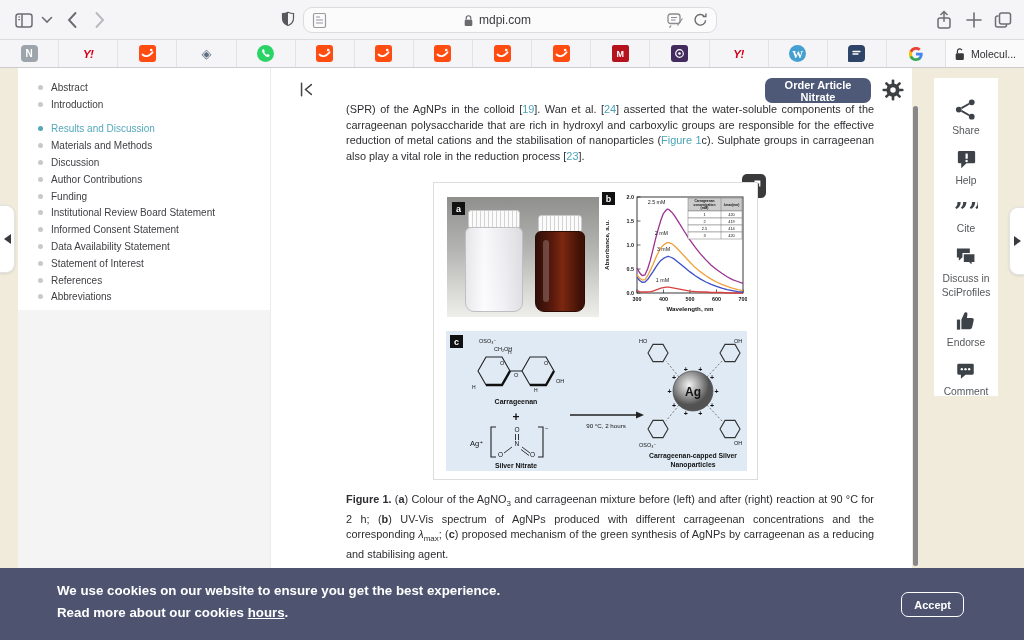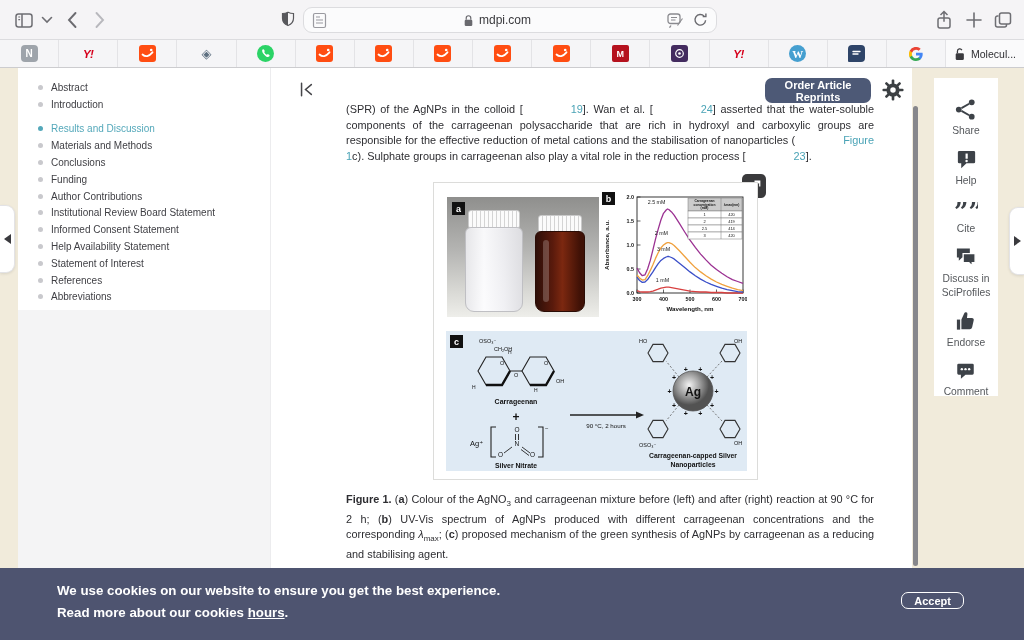--- a/index.html
+++ b/index.html
@@ -39,21 +39,21 @@
 
   .main-card{position:absolute;left:270px;top:0;width:642px;height:500px;background:#fff;
              border-left:1px solid #ececee;}
   .order-btn{position:absolute;left:494px;top:10px;width:106px;height:25px;background:#4d5976;
              color:#fff;font-weight:700;font-size:11px;border:none;border-radius:7px;
              font-family:inherit;}
   .gear{position:absolute;left:611px;top:11px;}
   .collapse{position:absolute;left:27px;top:13px;}
   .body-text{position:absolute;left:75px;top:34px;width:528px;margin:0;font-size:10.9px;
              line-height:15.6px;color:#2e2e32;text-align:justify;}
-  .tlink{color:#4aa3b6;padding-left:48px;}
+  .tlink{color:#4aa3b6;}
   .caption{position:absolute;left:75px;top:424px;width:528px;margin:0;font-size:10.9px;
            line-height:15.4px;color:#2e2e32;text-align:justify;}
   .caption sub,.body-text sub{font-size:8px;}
 
   
   .figure-box{position:absolute;left:162px;top:114px;width:325px;height:298px;background:#fff;
               border:1px solid #dcdcda;}
   .expand-btn{position:absolute;left:471px;top:106px;width:24px;height:24px;background:#3a3a3c;
               border-radius:5px;display:flex;align-items:center;justify-content:center;}
   .pbadge{position:absolute;width:13px;height:13px;background:#111;color:#fff;font-size:9px;
@@ -90,21 +90,21 @@
   .edge-tab.right{right:0;top:139px;border-right:none;border-radius:9px 0 0 9px;}
   .tri-l{width:0;height:0;border-top:5px solid transparent;border-bottom:5px solid transparent;
          border-right:7px solid #3a3a3e;}
   .tri-r{width:0;height:0;border-top:5px solid transparent;border-bottom:5px solid transparent;
          border-left:7px solid #3a3a3e;}
 
   
   .cookie{position:absolute;left:0;top:568px;width:1024px;height:72px;background:#4e5470;color:#fff;}
   .cookie-text{position:absolute;left:57px;top:12px;font-size:13.3px;font-weight:700;line-height:22px;}
   .cookie-link{color:#fff;text-decoration:underline;cursor:pointer;}
-  .accept{position:absolute;right:60px;top:24px;height:17px;padding:0 12px;background:transparent;
+  .accept{position:absolute;right:60px;top:24px;height:25px;padding:0 12px;background:transparent;
           border:1.5px solid #fff;border-radius:7px;color:#fff;font-weight:700;font-size:11px;
           font-family:inherit;}
 </style>
 </head>
 <body>
 
 <div class="screen">
 
   <div class="chrome">
     <svg class="cico" style="left:14px" width="20" height="20" viewBox="0 0 20 20">
@@ -292,41 +292,41 @@
           <li class="active">
             <span class="bullet"></span>
             <span>Results and Discussion</span>
           </li>
           <li>
             <span class="bullet"></span>
             <span>Materials and Methods</span>
           </li>
           <li>
             <span class="bullet"></span>
-            <span>Conclusions</span>
+            <span>Discussion</span>
+          </li>
+          <li>
+            <span class="bullet"></span>
+            <span>Author Contributions</span>
           </li>
           <li>
             <span class="bullet"></span>
             <span>Funding</span>
           </li>
           <li>
             <span class="bullet"></span>
-            <span>Author Contributions</span>
-          </li>
-          <li>
-            <span class="bullet"></span>
             <span>Institutional Review Board Statement</span>
           </li>
           <li>
             <span class="bullet"></span>
             <span>Informed Consent Statement</span>
           </li>
           <li>
             <span class="bullet"></span>
-            <span>Help Availability Statement</span>
+            <span>Data Availability Statement</span>
           </li>
           <li>
             <span class="bullet"></span>
             <span>Statement of Interest</span>
           </li>
           <li>
             <span class="bullet"></span>
             <span>References</span>
           </li>
           <li>
@@ -334,21 +334,21 @@
             <span>Abbreviations</span>
           </li>
         </ul>
     </div>
     <div class="toc-under"></div>
 
     <div class="main-card">
       <svg class="collapse" width="16" height="17" viewBox="0 0 18 18">
         <path d="M4 2v14M15 3.5L8.5 9l6.5 5.5" fill="none" stroke="#46464a" stroke-width="1.7" stroke-linecap="round"></path>
       </svg>
-      <button class="order-btn">Order Article Reprints</button>
+      <button class="order-btn">Order Article Nitrate</button>
       <svg class="gear" width="22" height="22" viewBox="0 0 20 20">
         <g fill="#3c4043">
           <circle cx="10" cy="10" r="6"></circle>
           <rect x="8.8" y="0.4" width="2.4" height="5" rx="1"></rect>
           <rect x="8.8" y="14.6" width="2.4" height="5" rx="1"></rect>
           <rect x="8.8" y="0.4" width="2.4" height="5" rx="1" transform="rotate(90 10 10)"></rect>
           <rect x="8.8" y="14.6" width="2.4" height="5" rx="1" transform="rotate(90 10 10)"></rect>
           <rect x="8.8" y="0.4" width="2.4" height="5" rx="1" transform="rotate(45 10 10)"></rect>
           <rect x="8.8" y="14.6" width="2.4" height="5" rx="1" transform="rotate(45 10 10)"></rect>
           <rect x="8.8" y="0.4" width="2.4" height="5" rx="1" transform="rotate(-45 10 10)"></rect>

